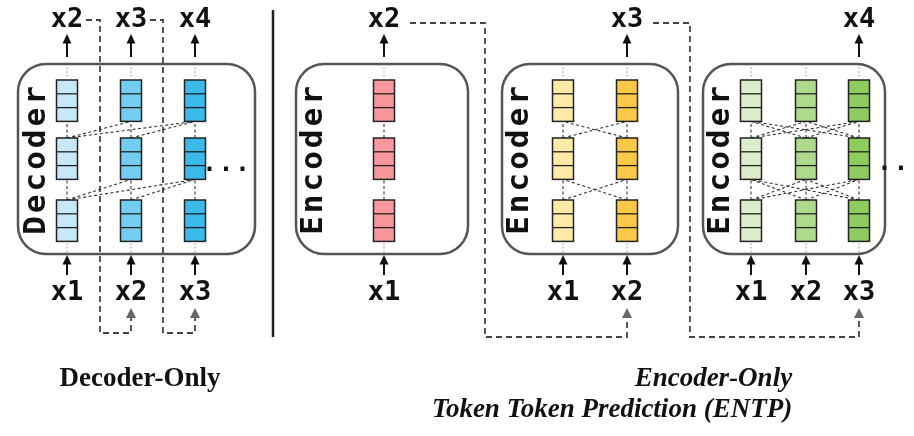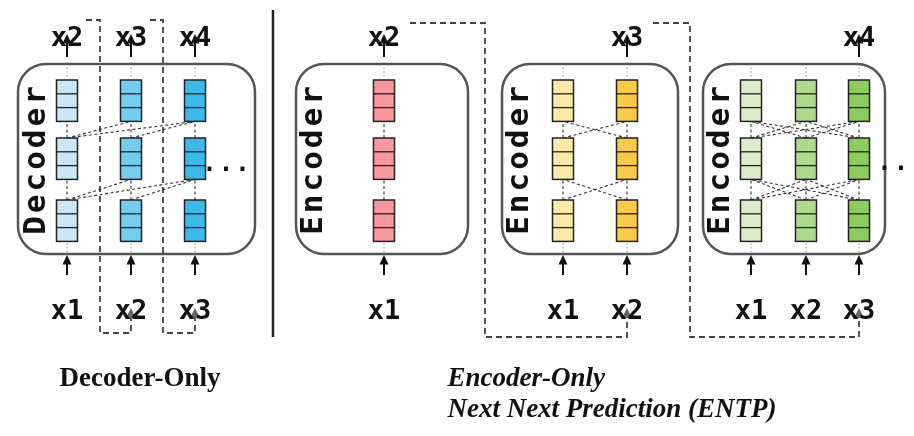--- a/index.html
+++ b/index.html
@@ -1,26 +1,26 @@
 <!DOCTYPE html>
 <html><head>
 <meta charset="utf-8">
 <style>
   html,body{margin:0;padding:0;background:#ffffff;}
   #canvas{position:relative;width:914px;height:436px;background:#ffffff;overflow:hidden;
           font-family:"DejaVu Sans Mono", monospace;}
   #diagram{position:absolute;left:0;top:0;}
   #labels{position:absolute;left:0;top:0;width:914px;height:436px;pointer-events:none;}
   .xlabel{position:absolute;transform:translateX(-50%);font-weight:bold;font-size:27px;
-          line-height:28px;color:#111;white-space:nowrap;margin-top:19px;}
+          line-height:28px;color:#111;white-space:nowrap;}
   .boxlabel{position:absolute;transform:translate(-50%,-50%) rotate(-90deg);font-weight:bold;
           font-size:31px;letter-spacing:3px;color:#111;white-space:nowrap;}
   .dots{position:absolute;transform:translate(-50%,-50%);font-weight:bold;font-size:24px;
           letter-spacing:2px;color:#111;}
-  .caption{position:absolute;transform:translateX(-50%);text-align:left;
+  .caption{position:absolute;transform:translateX(-50%);text-align:right;
           font-family:"Liberation Serif", serif;font-weight:bold;font-size:27px;
           line-height:31px;color:#111;white-space:nowrap;}
 </style>
 </head>
 <body>
 
 <div id="canvas">
   <svg id="diagram" width="914" height="436" viewBox="0 0 914 436">
       <rect x="18" y="64" width="237" height="190" rx="28" ry="28" fill="#ffffff" stroke="#555555" stroke-width="2.5"></rect>
       <rect x="296" y="64" width="172" height="190" rx="28" ry="28" fill="#ffffff" stroke="#555555" stroke-width="2.5"></rect>
@@ -204,21 +204,21 @@
       <polygon points="859,255 854.5,264.5 863.5,264.5" fill="#111111"></polygon>
       <line x1="859" y1="57" x2="859" y2="43" stroke="#111111" stroke-width="2"></line>
       <polygon points="859,34 854.5,43.5 863.5,43.5" fill="#111111"></polygon>
     </svg>
   <div id="labels">
     <div class="caption" style="left:140px;top:362px;">
       <div>Decoder-Only</div>
     </div>
     <div class="caption" style="left:612px;top:362px;font-style:italic;">
       <div>Encoder-Only</div>
-      <div>Next Next Prediction (ENTP)</div>
+      <div>Token Token Prediction (ENTP)</div>
     </div>
   <div class="xlabel" style="left: 67px; top: 277px;">x1</div>
       <div class="xlabel" style="left: 131px; top: 277px;">x2</div>
       <div class="xlabel" style="left: 195px; top: 277px;">x3</div>
       <div class="xlabel" style="left: 67px; top: 4px;">x2</div>
       <div class="xlabel" style="left: 131px; top: 4px;">x3</div>
       <div class="xlabel" style="left: 195px; top: 4px;">x4</div>
       <div class="boxlabel" style="left: 34px; top: 159px;">Decoder</div>
       <div class="dots" style="left: 227px; top: 163px;">...</div>
       <div class="xlabel" style="left: 384px; top: 277px;">x1</div>

